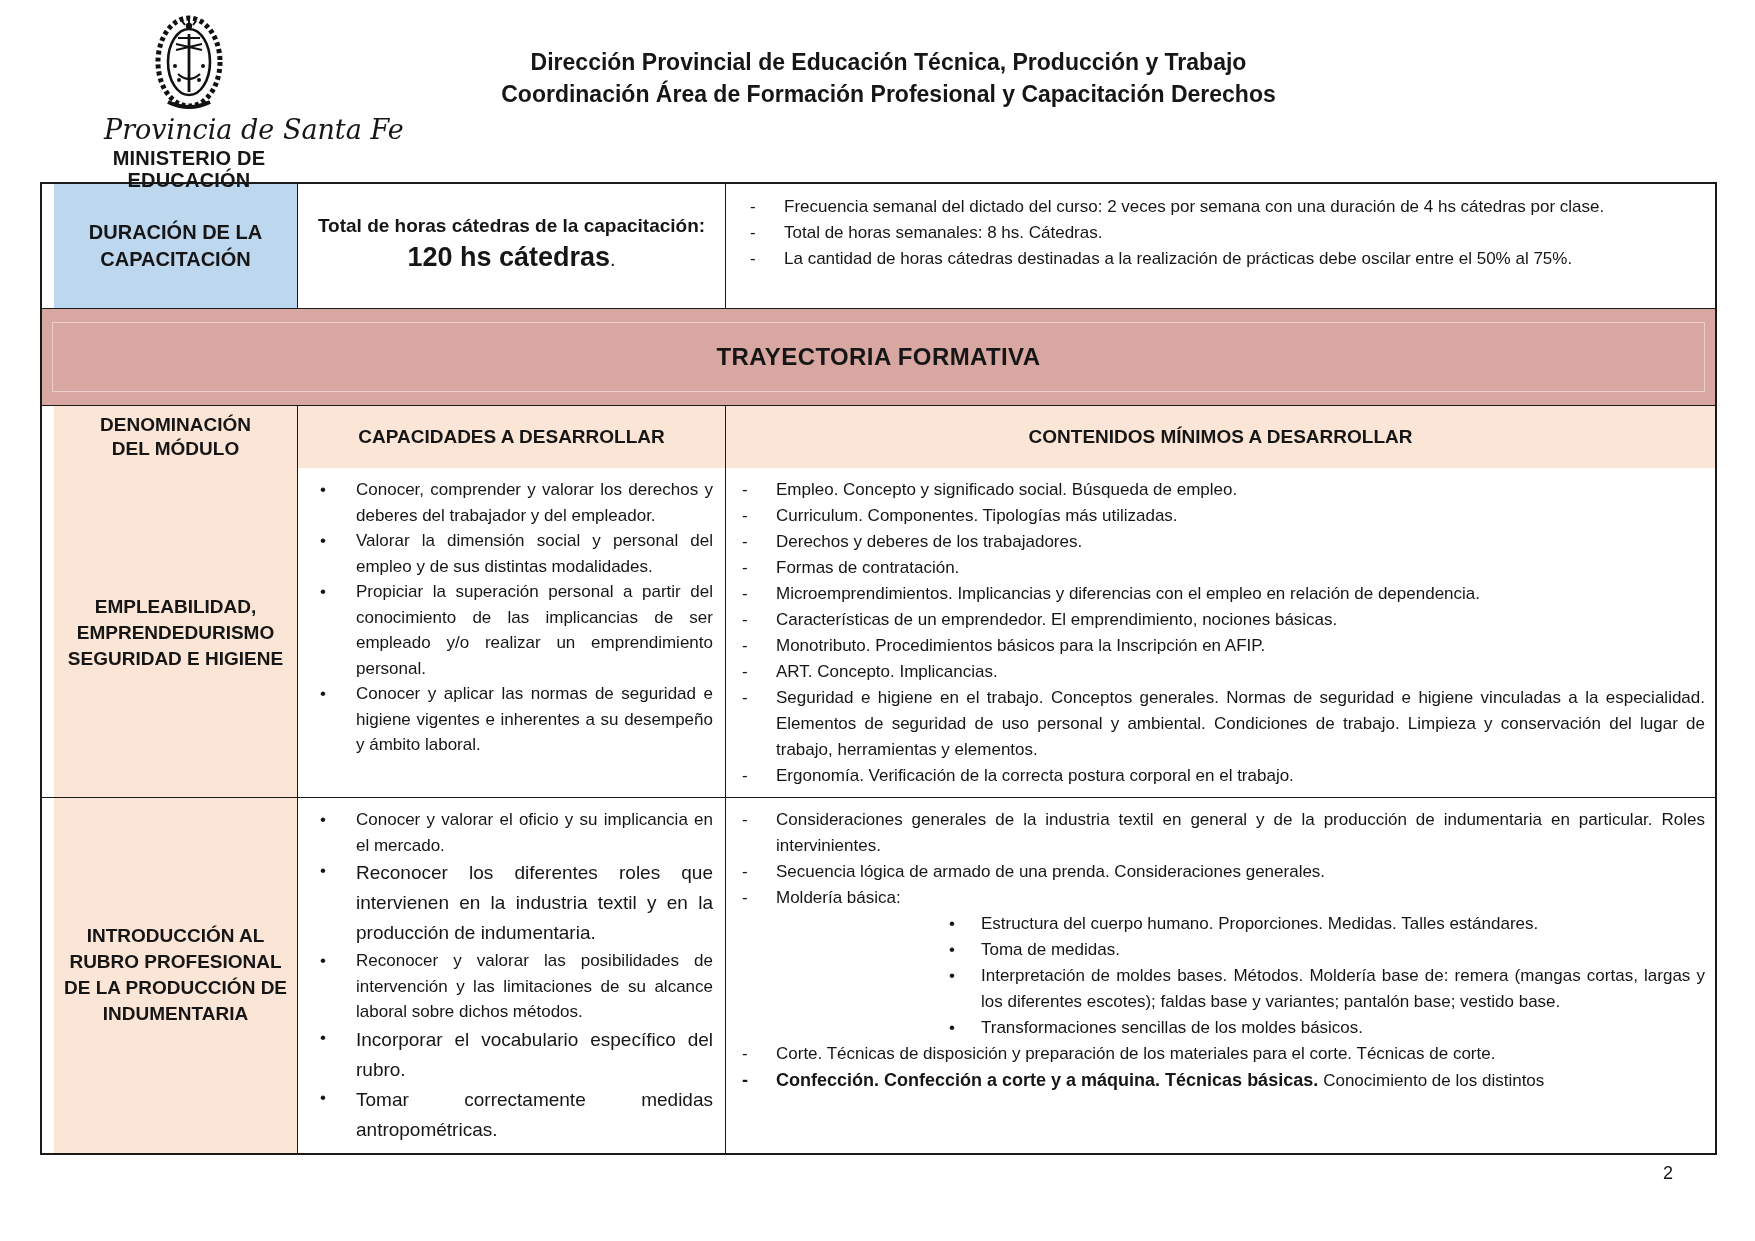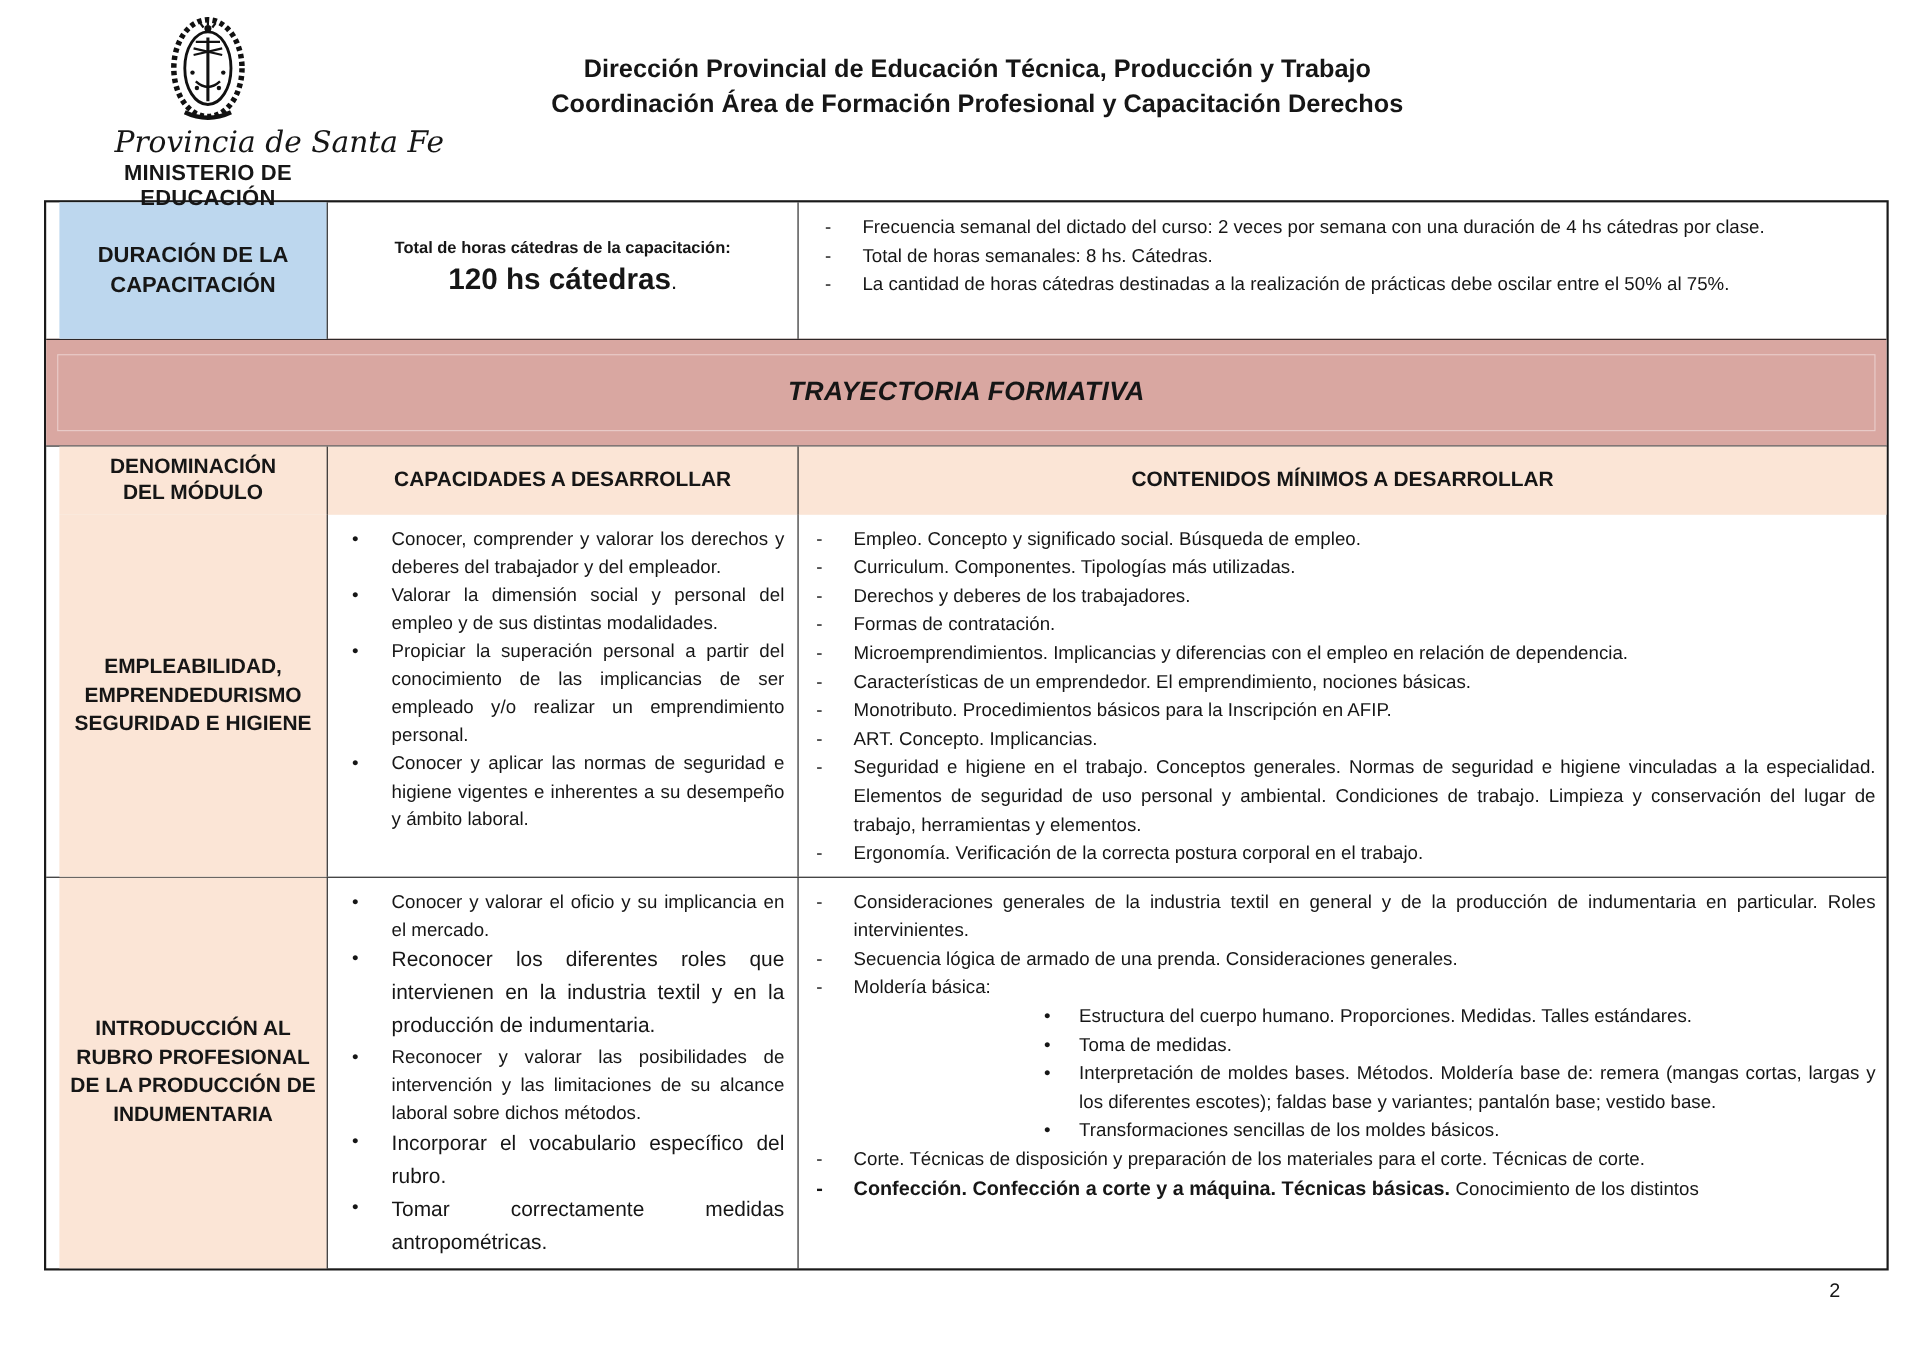--- a/index.html
+++ b/index.html
@@ -30,29 +30,29 @@
   .tbl{margin:0 38px 0 40px;border:2px solid var(--line);}
   .row{display:grid;grid-template-columns:255px 428px 1fr;border-top:1.6px solid var(--line);}
   .row:first-child{border-top:none;}
   .cell{border-left:1.6px solid var(--line);padding:6px 8px;}
   .cell:first-child{border-left:none;margin-left:12px;}
   .vcenter{display:flex;flex-direction:column;justify-content:center;align-items:center;text-align:center;}
   
   .r-duracion{min-height:124px;}
   .lbl-duracion{background:var(--blue);font-weight:bold;font-size:20px;line-height:27px;}
   .c-total{padding:10px 14px;}
-  .total-label{font-weight:bold;font-size:15px;}
+  .total-label{font-weight:bold;font-size:19px;}
   .total-value{font-weight:bold;font-size:27px;line-height:36px;margin-top:2px;}
   .total-dot{font-weight:normal;font-size:20px;}
   
   .r-banner{display:block;min-height:96px;background:var(--rose);padding:13px 10px;}
   .banner-inner{
     height:70px;border:1px solid rgba(255,255,255,.45);
     display:flex;align-items:center;justify-content:center;
-    font-weight:bold;font-size:24px;letter-spacing:.4px;font-style:italic;
+    font-weight:bold;font-size:24px;letter-spacing:.4px;
   }
   
   .r-heads{min-height:63px;}
   .headcell{background:var(--peach);font-weight:bold;font-size:19px;line-height:24px;}
   
   .mname{background:var(--peach);font-weight:bold;font-size:19px;line-height:26px;white-space:pre-line;}
   .caps{padding:9px 12px 8px 0;}
   .conts{padding:9px 10px 8px 0;}
   
   .bitem{display:flex;font-size:17px;line-height:25.5px;}

